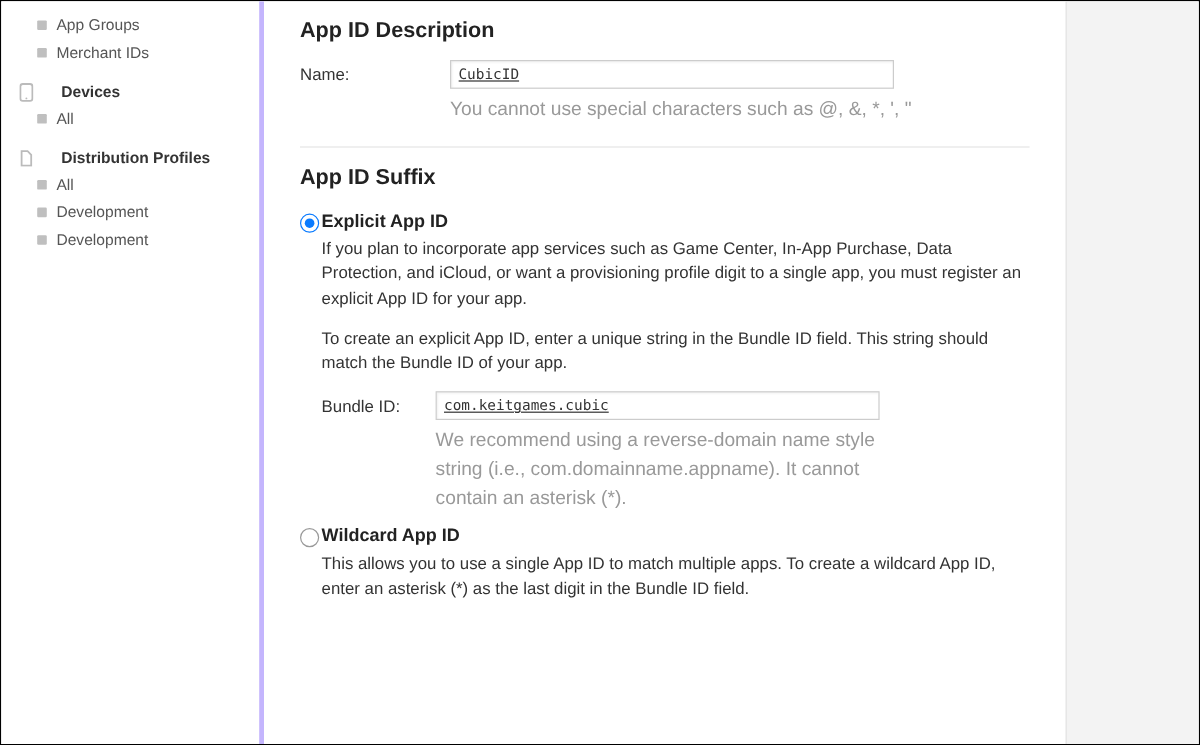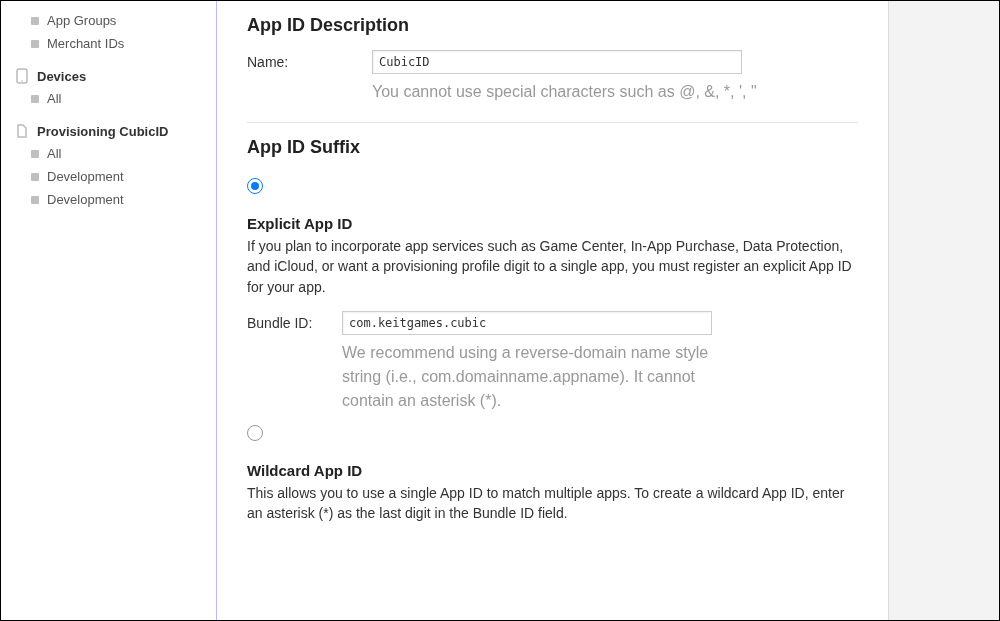--- a/index.html
+++ b/index.html
@@ -19,22 +19,22 @@
     
     .sidebar {
       width: 215px;
       flex-shrink: 0;
       padding: 8px 0 0 0;
       background: #fff;
     }
     .sidebar-group { margin-bottom: 10px; }
     .sidebar-heading {
       display: flex;
-      align-items: flex-start;
-      gap: 8px;
+      align-items: flex-end;
+      gap: 22px;
       padding: 3px 0 3px 14px;
       font-size: 13px;
       font-weight: bold;
       color: #333;
       margin-top: 11px;
     }
     .sidebar-heading .small-icon {
       width: 14px; height: 14px;
       display: inline-flex; align-items: center; justify-content: center;
       color: #bbb;
@@ -49,21 +49,21 @@
       cursor: pointer;
     }
     .sidebar-item .bullet {
       width: 8px; height: 8px;
       background: #bfbfbf;
       border-radius: 1px;
     }
     
     .main {
       flex: 1;
-      border-left: 1px solid #c4b5fd;
+      border-left: 4px solid #c4b5fd;
       border-right: 1px solid #ddd;
       padding: 0 30px 20px 30px;
       overflow: hidden;
       background: #fff;
     }
     .right-gutter {
       width: 110px;
       background: #f3f3f3;
       flex-shrink: 0;
     }
@@ -91,20 +91,21 @@
     }
     .form-control { flex: 1; }
     .text-input {
       width: 370px;
       padding: 4px 6px;
       font-family: "Lucida Console", Monaco, monospace;
       font-size: 12px;
       border: 1px solid #ccc;
       box-shadow: inset 1px 1px 2px rgba(0,0,0,0.06);
       color: #333;
+      text-decoration: underline;
     }
     .help-text {
       margin-top: 6px;
       font-size: 16px;
       color: #999;
       line-height: 1.5;
     }
     .select-wrap {
       display: inline-flex;
       align-items: center;
@@ -117,21 +118,21 @@
       box-shadow: 0 1px 0 rgba(0,0,0,0.05);
     }
     .select-text { padding: 0 10px; color: #333; white-space: nowrap; }
     .select-arrow {
       width: 18px; height: 100%;
       background: #1a74e8;
       display: inline-flex; align-items: center; justify-content: center;
       border-left: 1px solid #0f5bc0;
     }
     .select-arrow svg { display: block; }
-    .radio-option { display: flex; gap: 21px; margin-top: 6px; flex-direction: column; }
+    .radio-option { display: flex; gap: 2px; margin-top: 6px; }
     .radio-circle {
       width: 16px; height: 16px;
       border: 1px solid #999;
       border-radius: 50%;
       flex-shrink: 0;
       margin-top: 2px;
       background: #fff;
       position: relative;
       cursor: pointer;
     }
@@ -191,21 +192,21 @@
       </div>
     </div>
 
     <div class="sidebar-group">
       <div class="sidebar-heading">
         <span class="small-icon">
           <svg width="12" height="14" viewBox="0 0 12 14">
               <path d="M2 1h5l3 3v9H2z" fill="none" stroke="#bbb" stroke-width="1.5"></path>
             </svg>
         </span>
-        <span>Provisioning CubicID</span>
+        <span>Distribution Profiles</span>
       </div>
       <div class="sidebar-item">
         <span class="bullet"></span>
         <span>All</span>
       </div>
       <div class="sidebar-item">
         <span class="bullet"></span>
         <span>Development</span>
       </div>
       <div class="sidebar-item">
@@ -230,20 +231,21 @@
 
 
     <section class="section">
       <h2 class="section-title">App ID Suffix</h2>
 
       <div class="radio-option" style="margin-top:18px;">
         <div class="radio-circle checked"></div>
         <div class="radio-body">
           <div class="radio-title">Explicit App ID</div>
           <div class="radio-desc">If you plan to incorporate app services such as Game Center, In-App Purchase, Data Protection, and iCloud, or want a provisioning profile digit to a single app, you must register an explicit App ID for your app.</div>
+          <div class="radio-desc">To create an explicit App ID, enter a unique string in the Bundle ID field. This string should match the Bundle ID of your app.</div>
           <div class="form-row">
             <div class="form-label" style="width:95px;">Bundle ID:</div>
             <div class="form-control">
               <input type="text" class="text-input" value="com.keitgames.cubic" style="">
               <div class="help-text" style="max-width:370px;">We recommend using a reverse-domain name style string (i.e., com.domainname.appname). It cannot contain an asterisk (*).</div>
             </div>
           </div>
         </div>
       </div>
 

